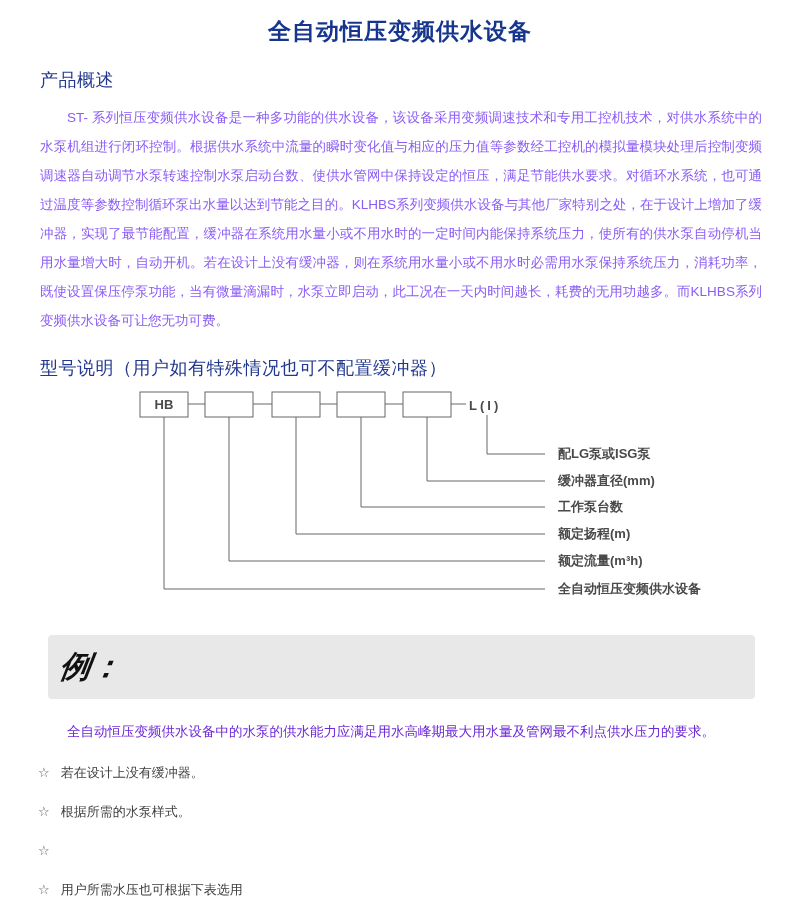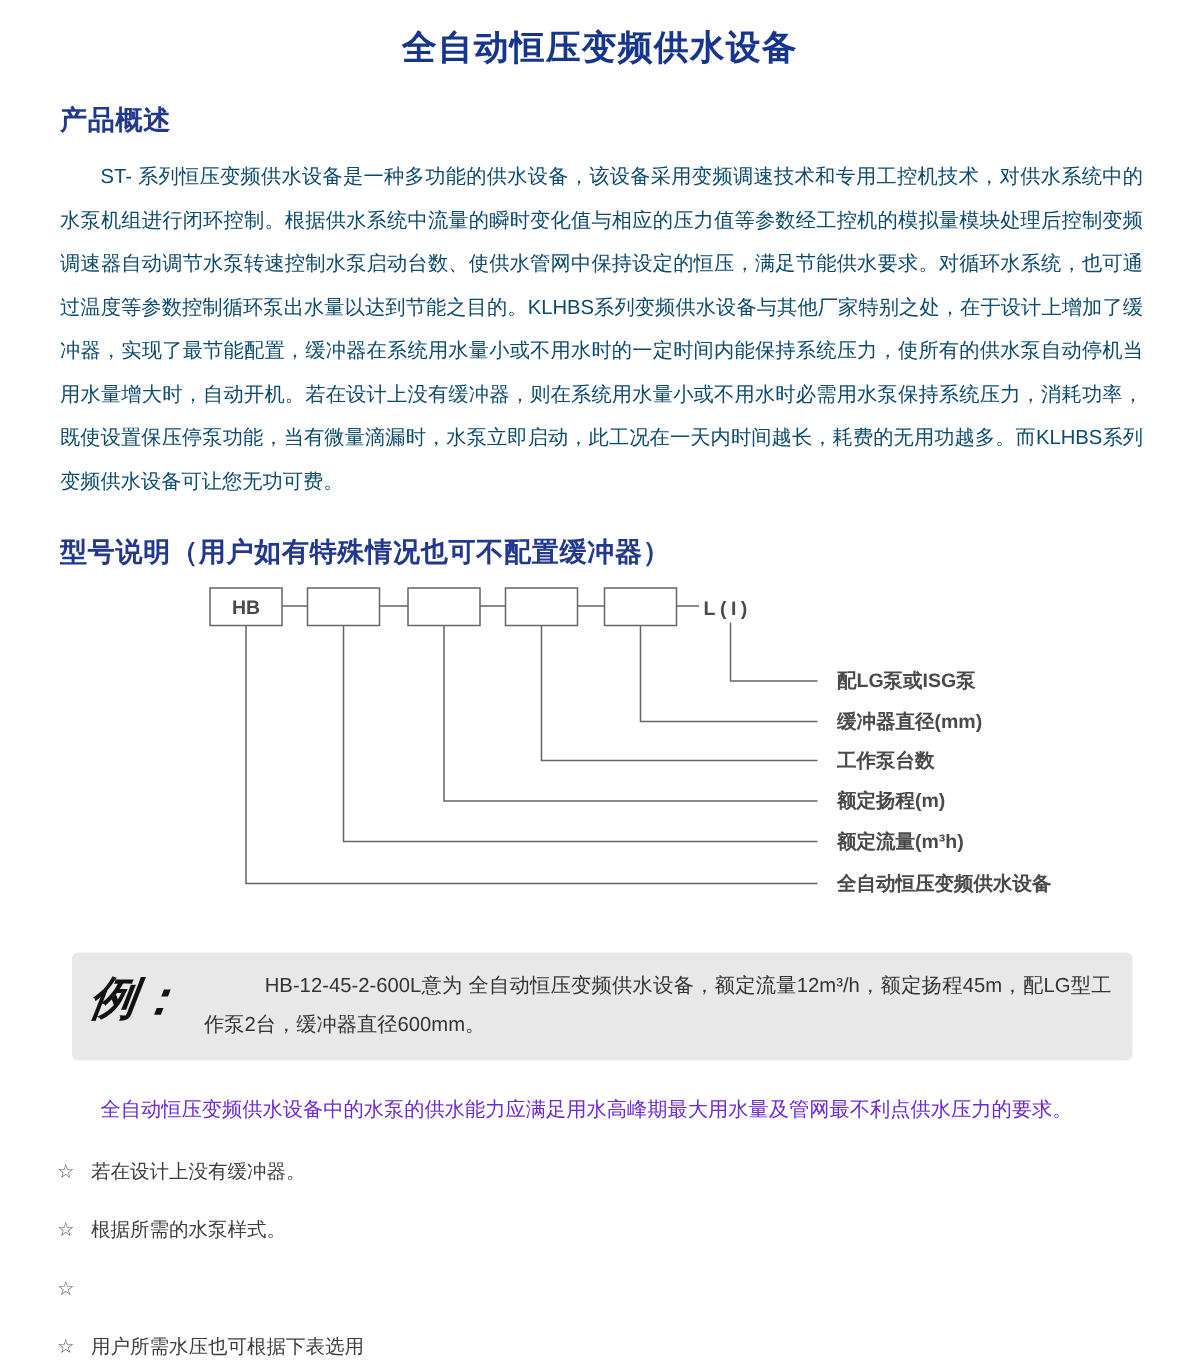--- a/index.html
+++ b/index.html
@@ -9,25 +9,25 @@
     color:#3d3d3d;overflow:hidden;
   }
   .page{position:relative;width:800px;height:913px;}
 
   .doc-title{
     margin:16px 0 0 0;text-align:center;
     font-size:23px;font-weight:bold;color:#16368e;letter-spacing:1px;
   }
   .section-heading{
     margin:21px 40px 0 40px;
-    font-size:18px;font-weight:bold;color:#22388f;letter-spacing:0.5px;
+    font-size:18px;font-weight:normal;color:#22388f;letter-spacing:0.5px;
   }
   .body-text{
     margin:11px 38px 0 40px;
-    font-size:13.5px;line-height:29px;color:#0c4a6e;
+    font-size:13.5px;line-height:29px;color:#8b5cf6;
     text-align:justify;text-indent:2em;
   }
 
   .diagram-wrap{margin:4px 0 0 40px;font-weight:bold;}
   .diagram-wrap svg{display:block;}
   .dline{stroke:#666;stroke-width:1;fill:none;}
   .dbox{fill:#ffffff;stroke:#666;stroke-width:1;}
   .dtext{font-family:"Liberation Sans","DejaVu Sans",sans-serif;font-size:13px;fill:#4a4a4a;}
 
   .example-box{
@@ -102,21 +102,20 @@
       <text class="dtext" x="518" y="101">缓冲器直径(mm)</text>
       <text class="dtext" x="518" y="127">工作泵台数</text>
       <text class="dtext" x="518" y="154">额定扬程(m)</text>
       <text class="dtext" x="518" y="181">额定流量(m³h)</text>
       <text class="dtext" x="518" y="209">全自动恒压变频供水设备</text>
     </svg>
   </div>
 
   <div class="example-box">
     <span class="example-marker">例：</span>
-    <span class="example-text">HB-12-45-2-600L意为 全自动恒压变频供水设备，额定流量12m³/h，额定扬程45m，配LG型工作泵2台，缓冲器直径600mm。</span>
   </div>
 
   <p class="intro-text">全自动恒压变频供水设备中的水泵的供水能力应满足用水高峰期最大用水量及管网最不利点供水压力的要求。</p>
 
   <div class="bullet-row">
     <span class="bullet-star">☆</span>
     <span>若在设计上没有缓冲器。</span>
   </div>
   <div class="bullet-row">
     <span class="bullet-star">☆</span>

